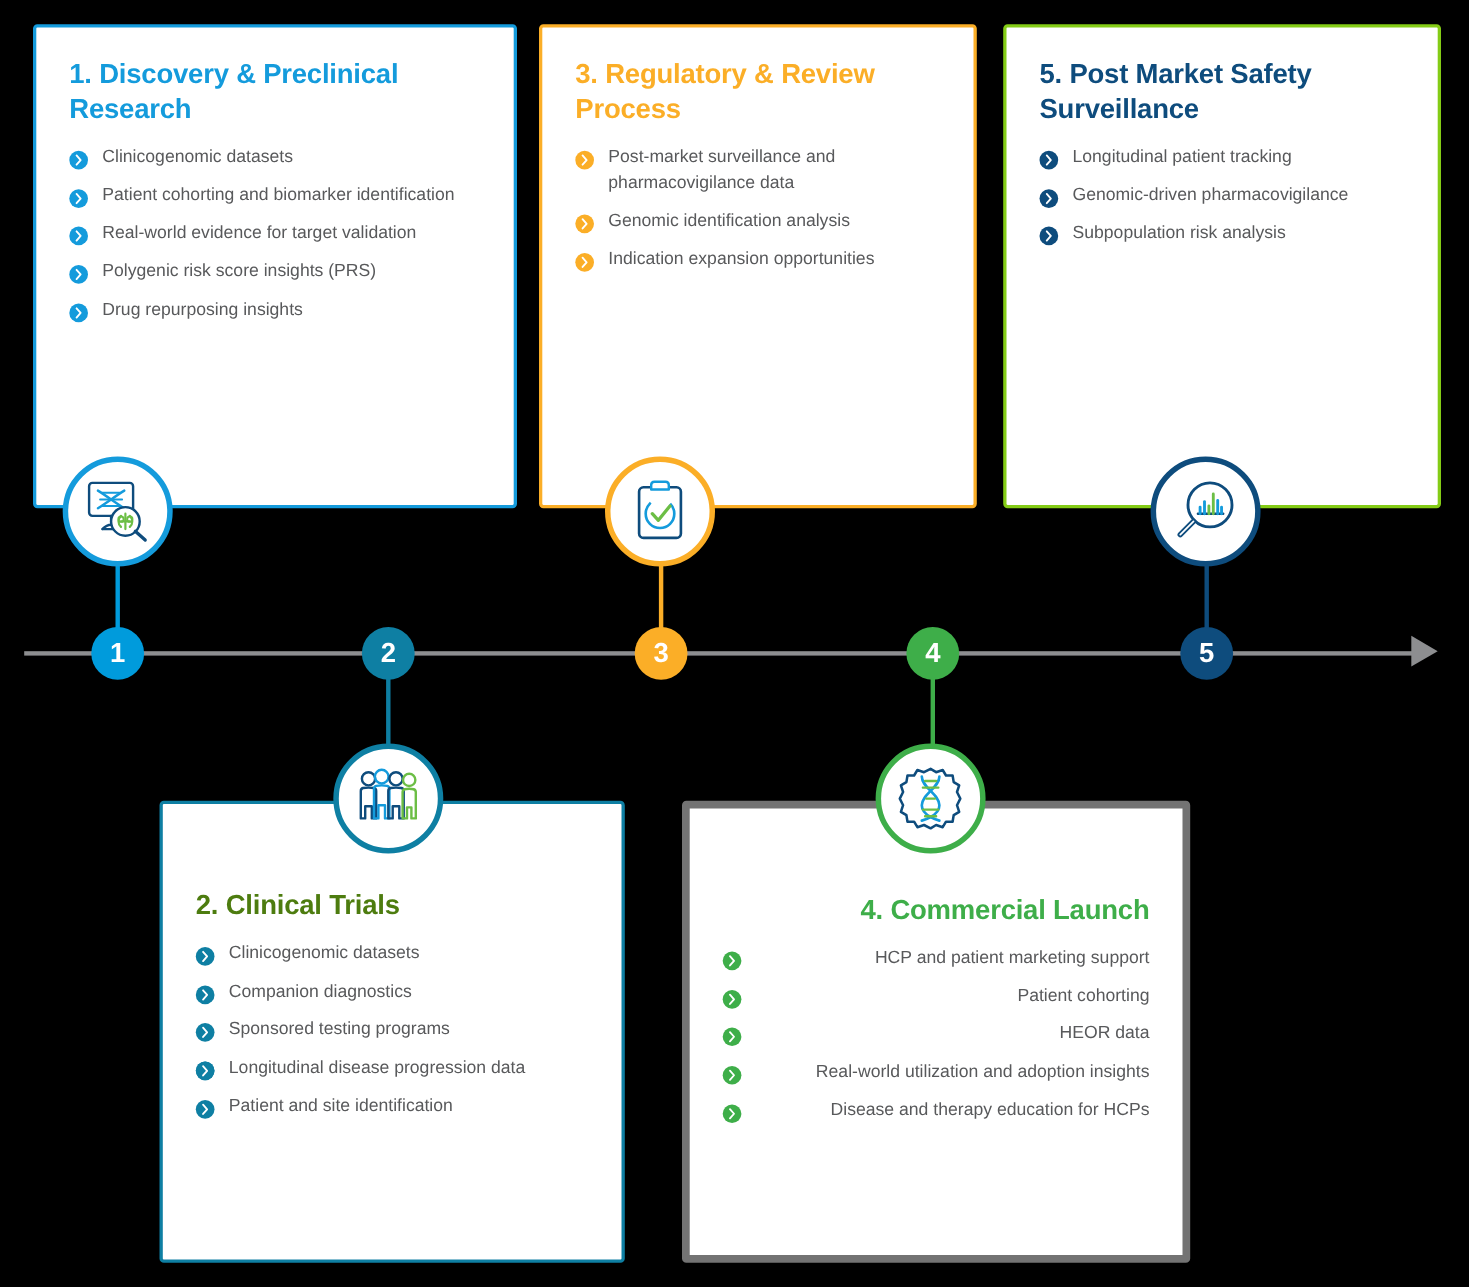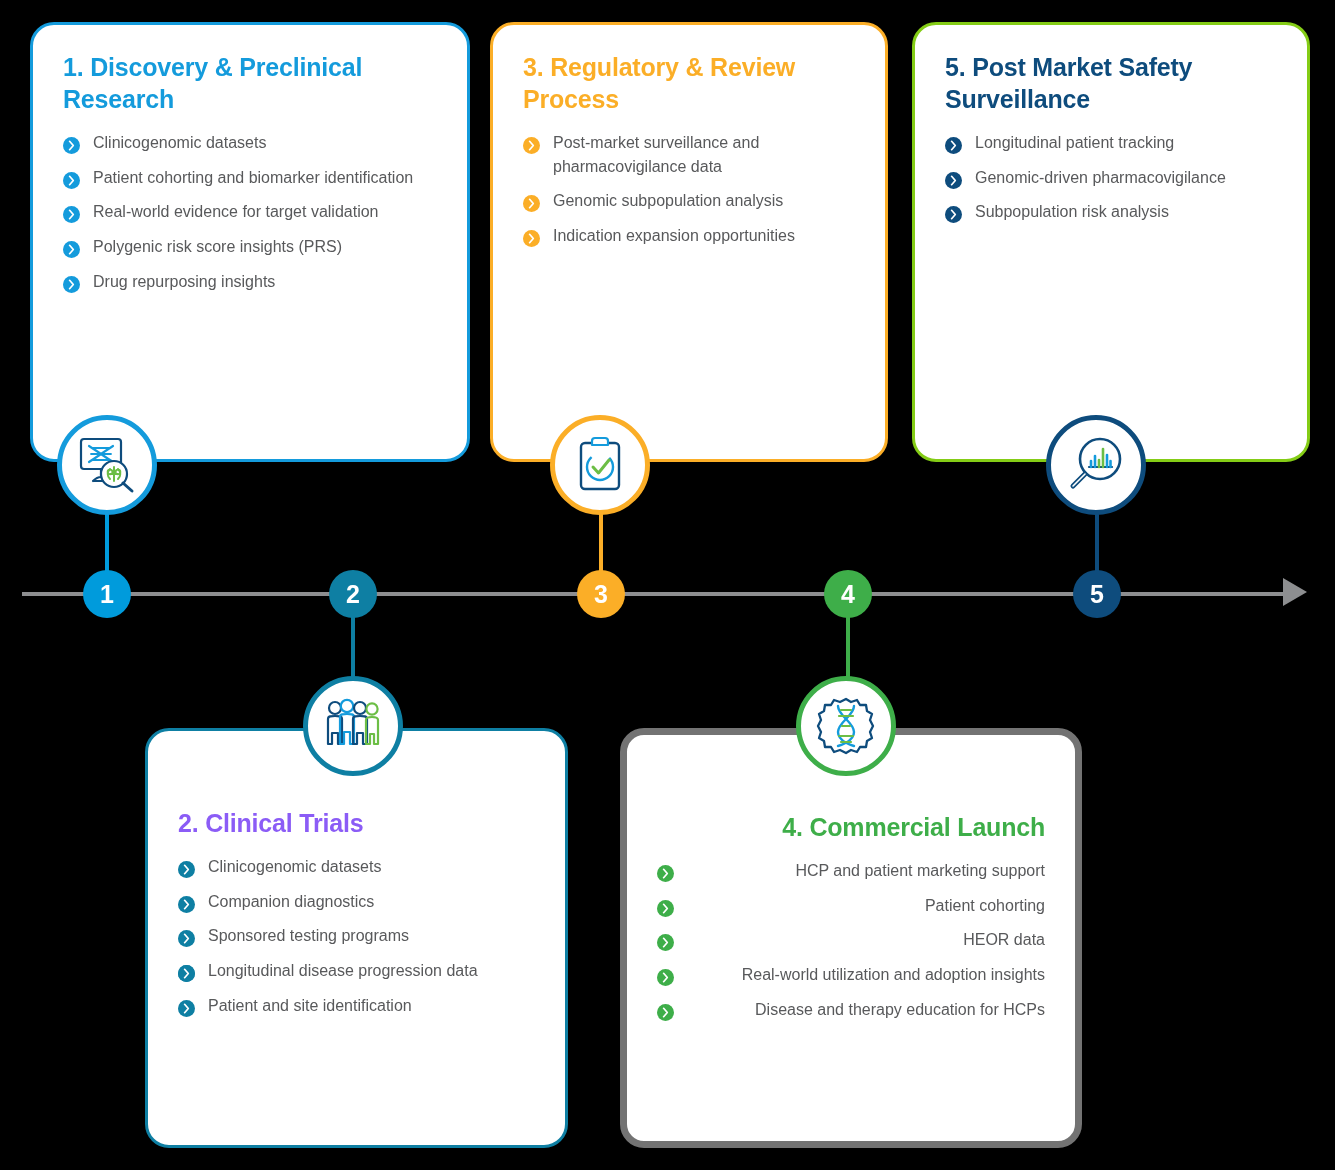--- a/index.html
+++ b/index.html
@@ -1,28 +1,28 @@
 <!DOCTYPE html>
 <html><head>
 <meta charset="utf-8">
 <style>
   html,body{margin:0;padding:0;background:#000;}
   body{font-family:"Liberation Sans", sans-serif;}
   #stage{position:relative;width:1335px;height:1170px;background:#000;overflow:hidden;}
 
-  .card{position:absolute;background:#ffffff;border-radius:24px;box-sizing:border-box;}
+  .card{position:absolute;background:#ffffff;border-radius:4px;box-sizing:border-box;}
   .card.b1{border:3px solid #149BDC;}
   .card.b2{border:3px solid #0E7FA3;}
   .card.b3{border:3px solid #FBAE27;}
   .card.b4{border:7px solid #737373;text-align:right;}
   .card.b5{border:3px solid #84cc16;}
 
   .card-title{font-weight:bold;font-size:25px;line-height:1.28;margin:0 0 16px 0;letter-spacing:-0.2px;}
   .t1{color:#149BDC;}
-  .t2{color:#8b5cf6;}
+  .t2{color:#4d7c0f;}
   .t3{color:#FBAE27;}
   .t4{color:#3EAE49;}
   .t5{color:#0E4C7D;}
 
   .card-inner{padding:26px 30px 18px 30px;}
 
   ul.bullets{list-style:none;margin:0;padding:0;}
   ul.bullets li{position:relative;padding-left:30px;margin-bottom:11px;color:#58595B;font-size:16px;line-height:1.48;}
   ul.bullets li:last-child{margin-bottom:0;}
   .bdot{position:absolute;left:0;top:6px;width:17px;height:17px;border-radius:50%;display:block;}
@@ -106,21 +106,21 @@
       <ul class="bullets">
         <li><span class="bdot">
               <svg viewBox="0 0 17 17">
                 <path d="M6.6 4.3 L10.3 8.5 L6.6 12.7" fill="none" stroke="#fff" stroke-width="1.7" stroke-linecap="round" stroke-linejoin="round"></path>
               </svg>
             </span><span>Post-market surveillance and pharmacovigilance data</span></li>
         <li><span class="bdot">
               <svg viewBox="0 0 17 17">
                 <path d="M6.6 4.3 L10.3 8.5 L6.6 12.7" fill="none" stroke="#fff" stroke-width="1.7" stroke-linecap="round" stroke-linejoin="round"></path>
               </svg>
-            </span><span>Genomic subpopulation analysis</span></li>
+            </span><span>Genomic identification analysis</span></li>
         <li><span class="bdot">
               <svg viewBox="0 0 17 17">
                 <path d="M6.6 4.3 L10.3 8.5 L6.6 12.7" fill="none" stroke="#fff" stroke-width="1.7" stroke-linecap="round" stroke-linejoin="round"></path>
               </svg>
             </span><span>Indication expansion opportunities</span></li>
       </ul>
     </div>
   </div>
 
   <div class="card b5" style="left:912px;top:22px;width:398px;height:440px;">

